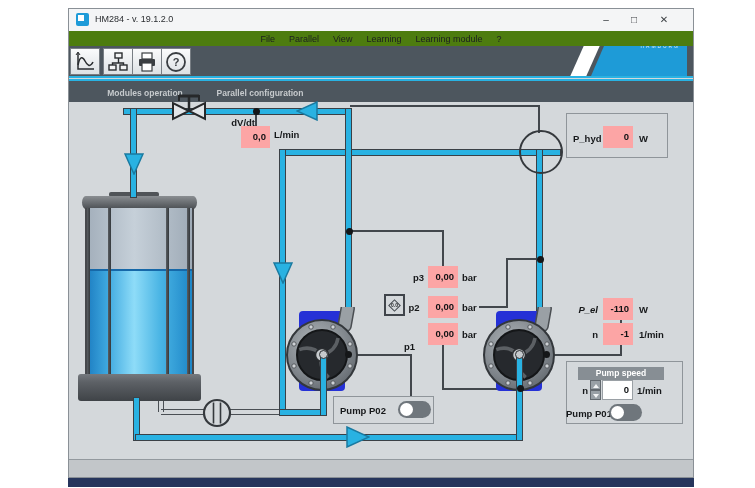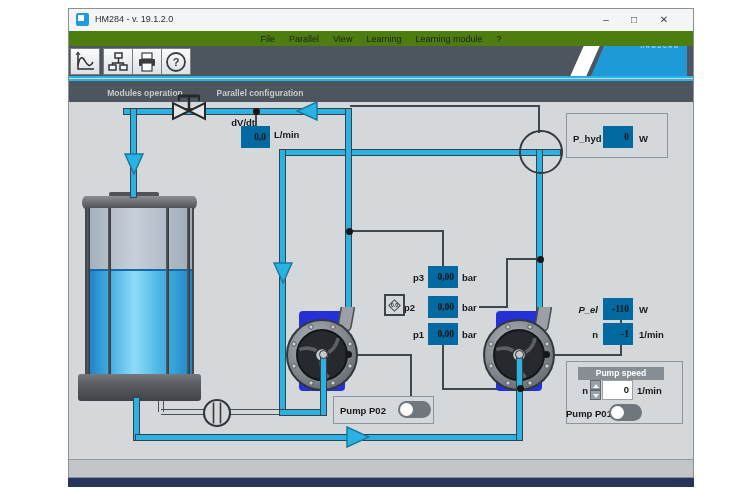--- a/index.html
+++ b/index.html
@@ -38,22 +38,22 @@
   
   .statusbar{position:absolute;left:0;top:450px;width:624px;height:18px;background:#c2c6c9;border-top:1px solid #93999e;box-sizing:border-box;}
   .navy-bar{position:absolute;left:68px;top:478px;width:626px;height:9px;background:#26355c;}
   
   .pipe{position:absolute;background:#29b2e2;border:1px solid #3a4046;box-sizing:border-box;}
   .tline{position:absolute;background:#42474c;}
   .dline-h{position:absolute;height:6px;border-top:1.5px solid #4a4f54;border-bottom:1.5px solid #4a4f54;box-sizing:border-box;}
   .dline-v{position:absolute;width:6px;border-left:1.5px solid #4a4f54;border-right:1.5px solid #4a4f54;box-sizing:border-box;}
   .dot{position:absolute;width:7px;height:7px;border-radius:50%;background:#141618;}
   .lbl{position:absolute;font-size:9.5px;font-weight:bold;color:#16181a;white-space:nowrap;}
-  .val-box{position:absolute;width:30px;height:22px;background:#0369a1;color:#101214;font-size:9.5px;
-           font-weight:bold;text-align:right;line-height:22px;padding-right:4px;box-sizing:border-box;font-family:Liberation Serif, serif;}
+  .val-box{position:absolute;width:30px;height:22px;background:#fca5a5;color:#101214;font-size:9.5px;
+           font-weight:bold;text-align:right;line-height:22px;padding-right:4px;box-sizing:border-box;}
   .panel{position:absolute;border:1px solid #8f959a;box-sizing:border-box;}
   .toggle{position:absolute;width:33px;height:17px;background:#6f767c;border-radius:9px;}
   .toggle::after{content:"";position:absolute;left:2px;top:2px;width:13px;height:13px;background:#fff;border-radius:50%;}
   .ring{position:absolute;border:2.5px solid #35393d;border-radius:50%;box-sizing:border-box;}
   
   .zero-btn{position:absolute;left:315px;top:285px;width:21px;height:22px;border:2px solid #3f444a;box-sizing:border-box;}
   .zero-diamond{position:absolute;left:4px;top:4.5px;width:9px;height:9px;border:1.5px solid #3f444a;transform:rotate(45deg);box-sizing:border-box;}
   .zero-txt{position:absolute;left:0;top:6px;width:17px;text-align:center;font-size:5px;font-weight:bold;color:#26282a;}
   
   .spin{position:absolute;width:11px;height:10px;background:#99a0a6;border:1px solid #62686e;box-sizing:border-box;}
@@ -271,25 +271,25 @@
 
     <div class="panel" style="left:497px;top:104px;width:102px;height:45px;"></div>
     <div class="lbl" style="left:504px;top:124px;">P_hyd</div>
     <div class="val-box" style="left:534px;top:117px;width:30px;">0</div>
     <div class="lbl" style="left:570px;top:124px;">W</div>
 
     <div class="lbl" style="left:335px;top:263px;width:20px;text-align:right;">p3</div>
     <div class="val-box" style="left:359px;top:257px;">0,00</div>
     <div class="lbl" style="left:393px;top:263px;">bar</div>
 
-    <div class="lbl" style="left:335px;top:293px;width:20px;text-align:left;">p2</div>
+    <div class="lbl" style="left:335px;top:293px;width:20px;text-align:center;">p2</div>
     <div class="val-box" style="left:359px;top:287px;">0,00</div>
     <div class="lbl" style="left:393px;top:293px;">bar</div>
 
-    <div class="lbl" style="left:335px;top:320px;width:20px;text-align:right;">p1</div>
+    <div class="lbl" style="left:335px;top:332px;width:20px;">p1</div>
     <div class="val-box" style="left:359px;top:314px;">0,00</div>
     <div class="lbl" style="left:393px;top:320px;">bar</div>
 
     <div class="zero-btn">
       <div class="zero-diamond"></div>
       <div class="zero-txt">0.0</div>
     </div>
 
     <div class="lbl" style="left:505px;top:295px;width:24px;text-align:right;font-style:italic;">P_el</div>
     <div class="val-box" style="left:534px;top:289px;">-110</div>

